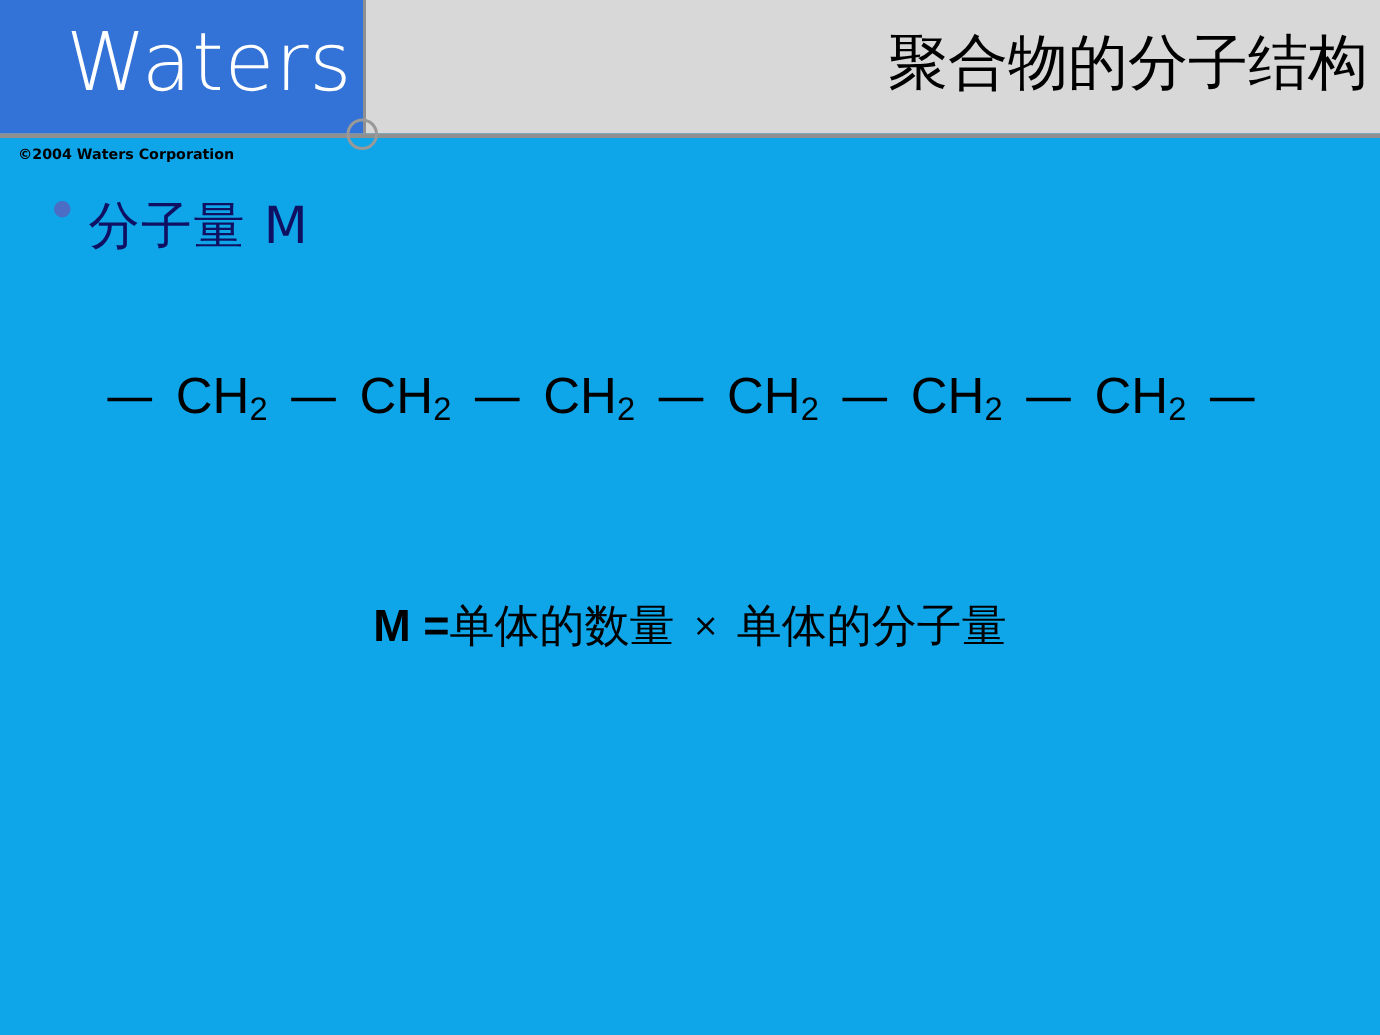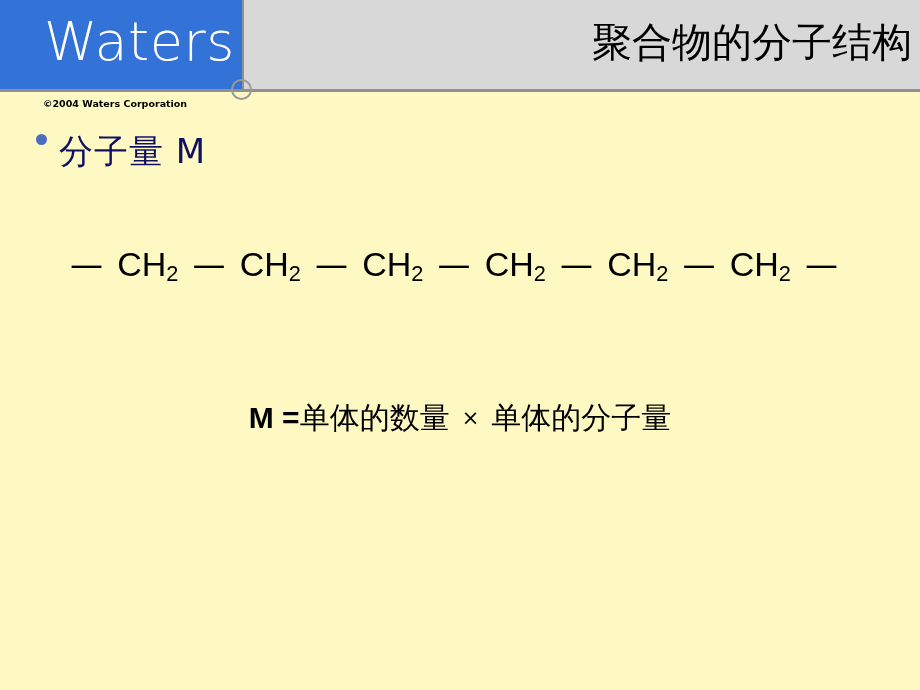--- a/index.html
+++ b/index.html
@@ -13,21 +13,21 @@
     font-family: "Liberation Sans", sans-serif;
     overflow: hidden;
     position: relative;
   }
 
   #slide {
     position: absolute;
     left: 0; top: 0;
     width: 920px;
     height: 690px;
-    background: #fef9c3;
+    background: #0ea5e9;
   }
 
   
   #header-band {
     position: absolute;
     left: 0; top: 0;
     width: 920px;
     height: 89px;
     background: #d8d8d8;
   }
@@ -99,21 +99,20 @@
   #copyright {
     position: absolute;
     left: 12px;
     top: 98px;
     font-family: "DejaVu Sans", sans-serif;
     font-weight: bold;
     font-size: 9.5px;
     line-height: 12px;
     color: #000000;
     white-space: nowrap;
-    margin-left: 31px;
   }
 
   
   #bullet-row {
     position: absolute;
     left: 36px;
     top: 130px;
     display: flex;
     align-items: flex-start;
   }

